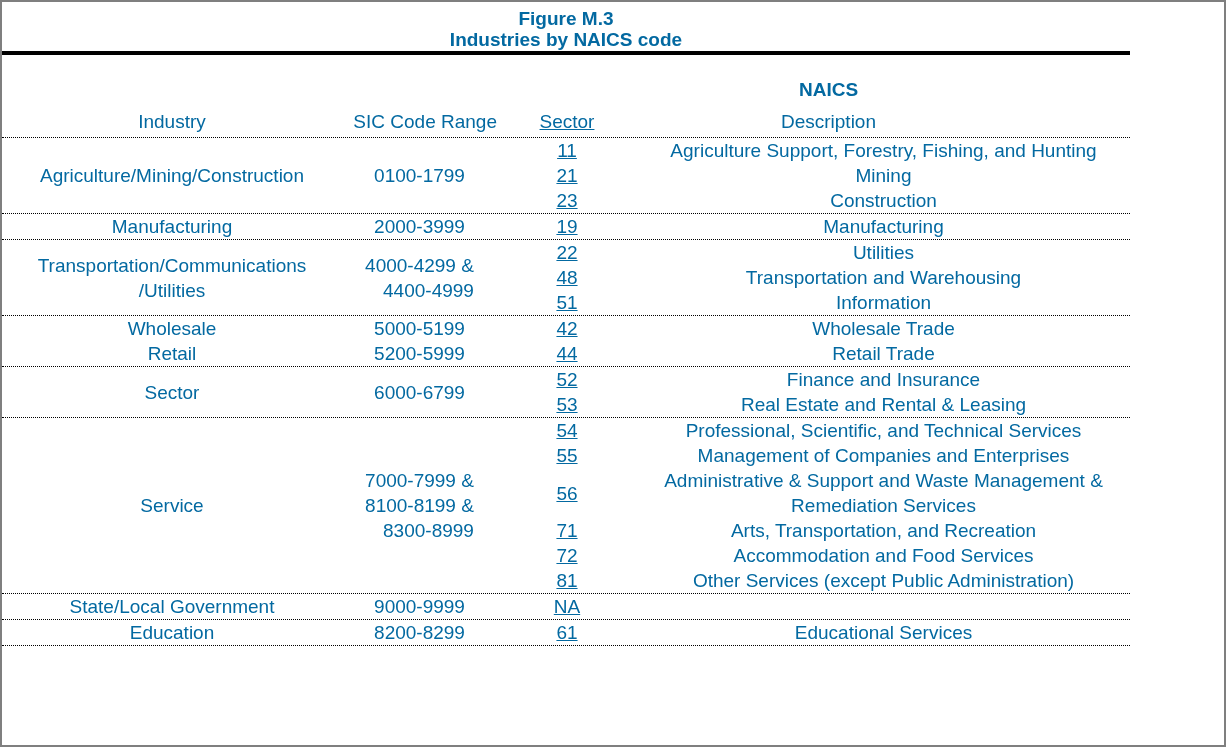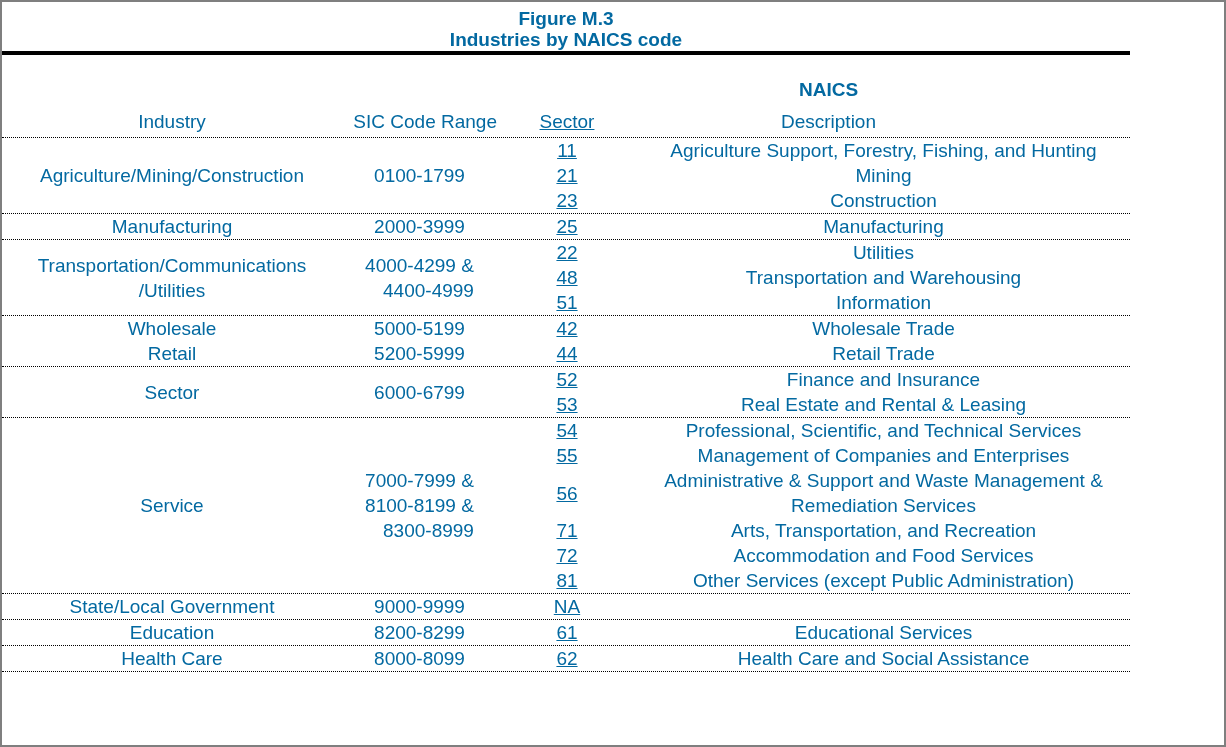--- a/index.html
+++ b/index.html
@@ -99,21 +99,21 @@
               </div>
             </div>
           </div>
         </div>
         <div class="band">
           <div class="entry">
             <div class="cell c-industry">Manufacturing</div>
             <div class="cell c-sic">2000-3999</div>
             <div class="nrows">
               <div class="nrow">
-                <div class="cell c-sector">25</div>
+                <div class="cell c-sector">19</div>
                 <div class="cell c-desc">Manufacturing</div>
               </div>
             </div>
           </div>
         </div>
         <div class="band">
           <div class="entry">
             <div class="cell c-industry">Transportation/Communications
 /Utilities</div>
             <div class="cell c-sic">4000-4299 &amp;
@@ -220,31 +220,19 @@
           </div>
         </div>
         <div class="band">
           <div class="entry">
             <div class="cell c-industry">Education</div>
             <div class="cell c-sic">8200-8299</div>
             <div class="nrows">
               <div class="nrow">
                 <div class="cell c-sector">61</div>
                 <div class="cell c-desc">Educational Services</div>
-              </div>
-            </div>
-          </div>
-        </div>
-        <div class="band">
-          <div class="entry">
-            <div class="cell c-industry">Health Care</div>
-            <div class="cell c-sic">8000-8099</div>
-            <div class="nrows">
-              <div class="nrow">
-                <div class="cell c-sector">62</div>
-                <div class="cell c-desc">Health Care and Social Assistance</div>
               </div>
             </div>
           </div>
         </div>
       </div>
   </div>
 </div>
 
 </body></html>

